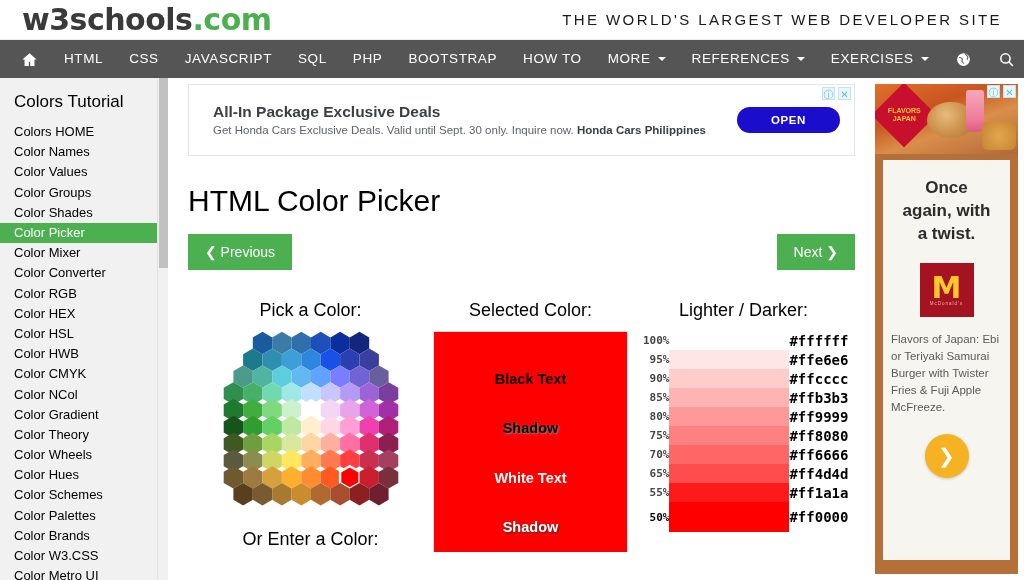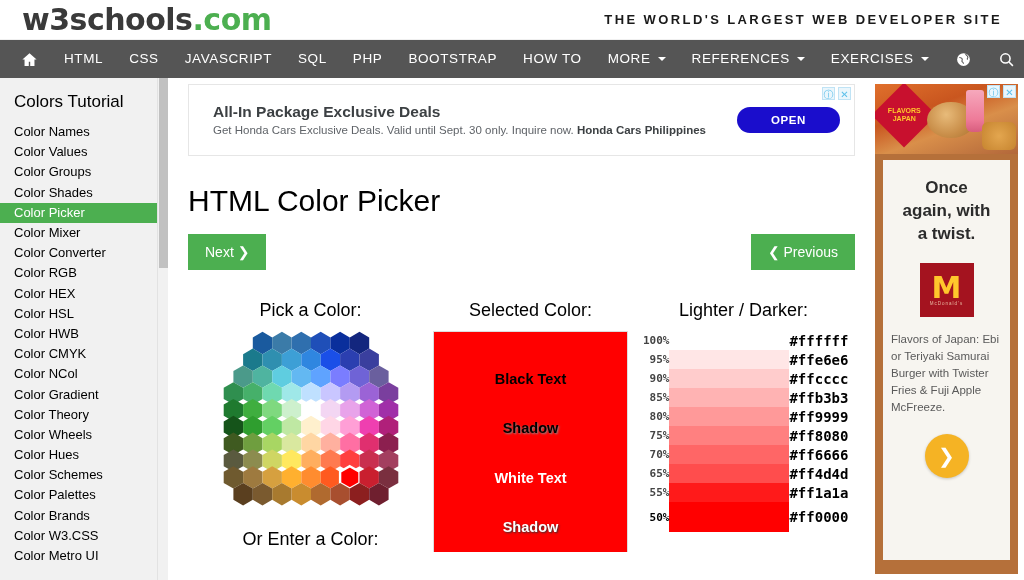--- a/index.html
+++ b/index.html
@@ -25,24 +25,24 @@
     font-size: 30px;
     font-weight: bold;
     letter-spacing: -0.5px;
     color: #3a3a3a;
     font-family: "DejaVu Sans", sans-serif;
     line-height: 1;
     white-space: nowrap;
   }
   .logo .dotcom { color: #4CAF50; }
   .tagline {
-    font-size: 13px;
+    font-size: 15px;
     letter-spacing: 2.4px;
     color: #1a1a1a;
-    font-weight: bold;
+    font-weight: normal;
     white-space: nowrap;
   }
 
   
   .navbar {
     height: 38px;
     background: #555555;
     display: flex;
     align-items: center;
     padding: 0 8px 0 8px;
@@ -493,20 +493,21 @@
         </svg>
       </span>
     </div>
   </div>
 </div>
 
 <div class="page">
 
   <nav class="sidebar">
     <h2>Colors Tutorial</h2>
+    <a class="side-link">Colors HOME</a>
     <a class="side-link">Color Names</a>
     <a class="side-link">Color Values</a>
     <a class="side-link">Color Groups</a>
     <a class="side-link">Color Shades</a>
     <a class="side-link active">Color Picker</a>
     <a class="side-link">Color Mixer</a>
     <a class="side-link">Color Converter</a>
     <a class="side-link">Color RGB</a>
     <a class="side-link">Color HEX</a>
     <a class="side-link">Color HSL</a>
@@ -537,22 +538,22 @@
       <div class="ad-open-btn">OPEN</div>
       <div class="ad-badges">
         <div class="ad-i">ⓘ</div>
         <div class="ad-x">✕</div>
       </div>
     </div>
 
     <h1 class="page-title">HTML Color Picker</h1>
 
     <div class="navbtns">
+      <div class="btn-green">❮ Previous</div>
       <div class="btn-green">Next ❯</div>
-      <div class="btn-green">❮ Previous</div>
     </div>
 
     <div class="picker-row">
 
       <div class="col-pick">
         <div class="col-head">Pick a Color:</div>
         <div class="wheel-wrap">
           <div class="wheel">
             <svg id="wheel-svg" width="210" height="182" viewBox="0 0 210 182">
                 <polygon points="56.50,0.80 66.20,6.40 66.20,17.60 56.50,23.20 46.80,17.60 46.80,6.40" fill="#1a5a9e"></polygon>

